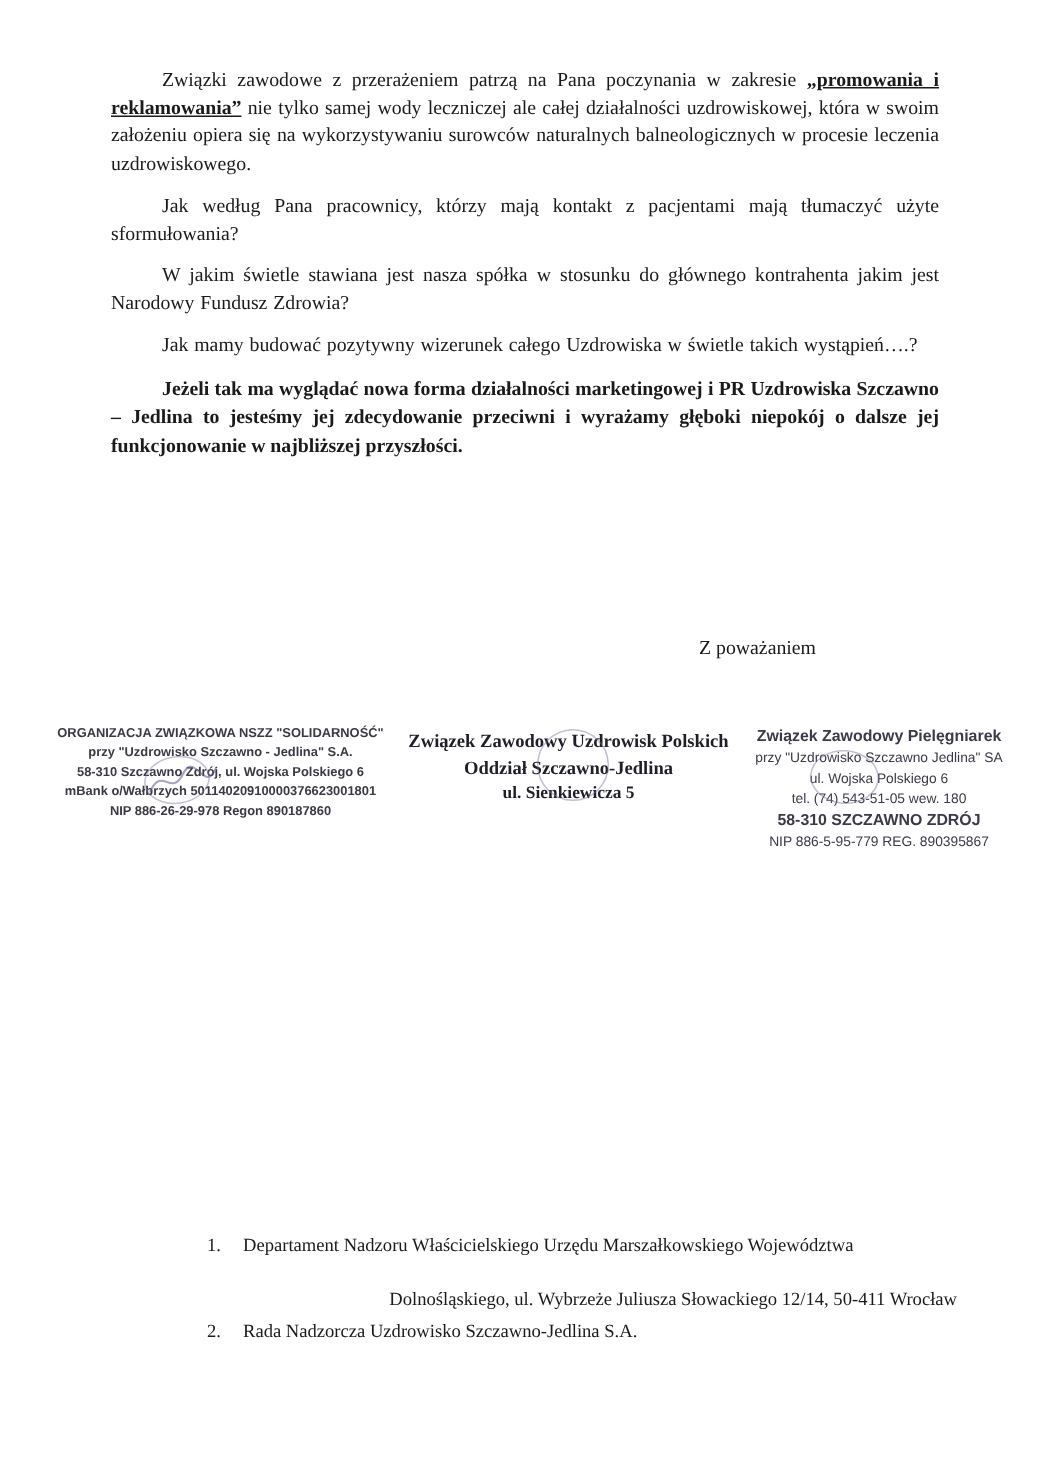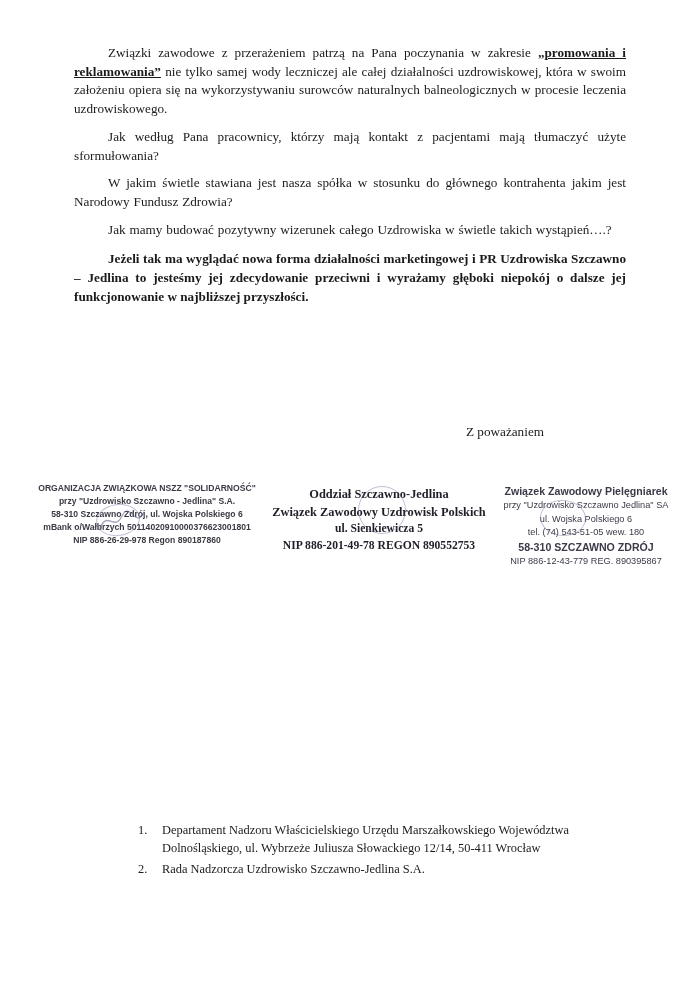--- a/index.html
+++ b/index.html
@@ -145,21 +145,22 @@
   .footer-num {
     width: 24px;
     flex: 0 0 24px;
   }
   .footer-txt {
     flex: 1;
     text-align: justify;
   }
   .footer-txt .l2 {
     display: block;
-    text-align: left;
+    text-align: right;
+    margin-top: 18px;
   }
 </style>
 </head>
 <body>
 
 <div class="page">
 
   <div class="body-text">
 
     <p class="para"><span>Związki zawodowe z przerażeniem patrzą na Pana poczynania w zakresie </span><span class="u-bold">„promowania i reklamowania”</span><span> nie tylko samej wody leczniczej ale całej działalności uzdrowiskowej, która w swoim założeniu opiera się na wykorzystywaniu surowców naturalnych balneologicznych w procesie leczenia uzdrowiskowego.</span></p>
@@ -183,34 +184,33 @@
     <div>58-310 Szczawno Zdrój, ul. Wojska Polskiego 6</div>
     <div>mBank o/Wałbrzych 50114020910000376623001801</div>
     <div>NIP 886-26-29-978 Regon 890187860</div>
   </div>
   <div class="seal left"></div>
   <svg class="squiggle" viewBox="0 0 48 28">
     <path d="M2 22 C10 4, 16 26, 24 10 S38 24, 46 6" fill="none" stroke="#5c5c8a" stroke-width="1.4"></path>
   </svg>
 
   <div class="stamp stamp-mid">
+    <div class="big">Związek Zawodowy Uzdrowisk Polskich</div>
     <div class="big">Oddział Szczawno-Jedlina</div>
-    <div class="big">Związek Zawodowy Uzdrowisk Polskich</div>
     <div>ul. Sienkiewicza 5</div>
-    <div>NIP 886-201-49-78 REGON 890552753</div>
   </div>
   <div class="seal mid"></div>
 
   <div class="stamp stamp-right">
     <div class="big">Związek Zawodowy Pielęgniarek</div>
     <div>przy "Uzdrowisko Szczawno Jedlina" SA</div>
     <div>ul. Wojska Polskiego 6</div>
     <div>tel. (74) 543-51-05  wew. 180</div>
     <div class="big">58-310 SZCZAWNO ZDRÓJ</div>
-    <div>NIP 886-12-43-779 REG. 890395867</div>
+    <div>NIP 886-5-95-779 REG. 890395867</div>
   </div>
   <div class="seal right"></div>
 
   <div class="footer-list">
     <div class="footer-item">
       <div class="footer-num">1.</div>
       <div class="footer-txt">
         <span>Departament Nadzoru Właścicielskiego Urzędu Marszałkowskiego Województwa</span>
         <span class="l2">Dolnośląskiego, ul. Wybrzeże Juliusza Słowackiego 12/14, 50-411 Wrocław</span>
       </div>

